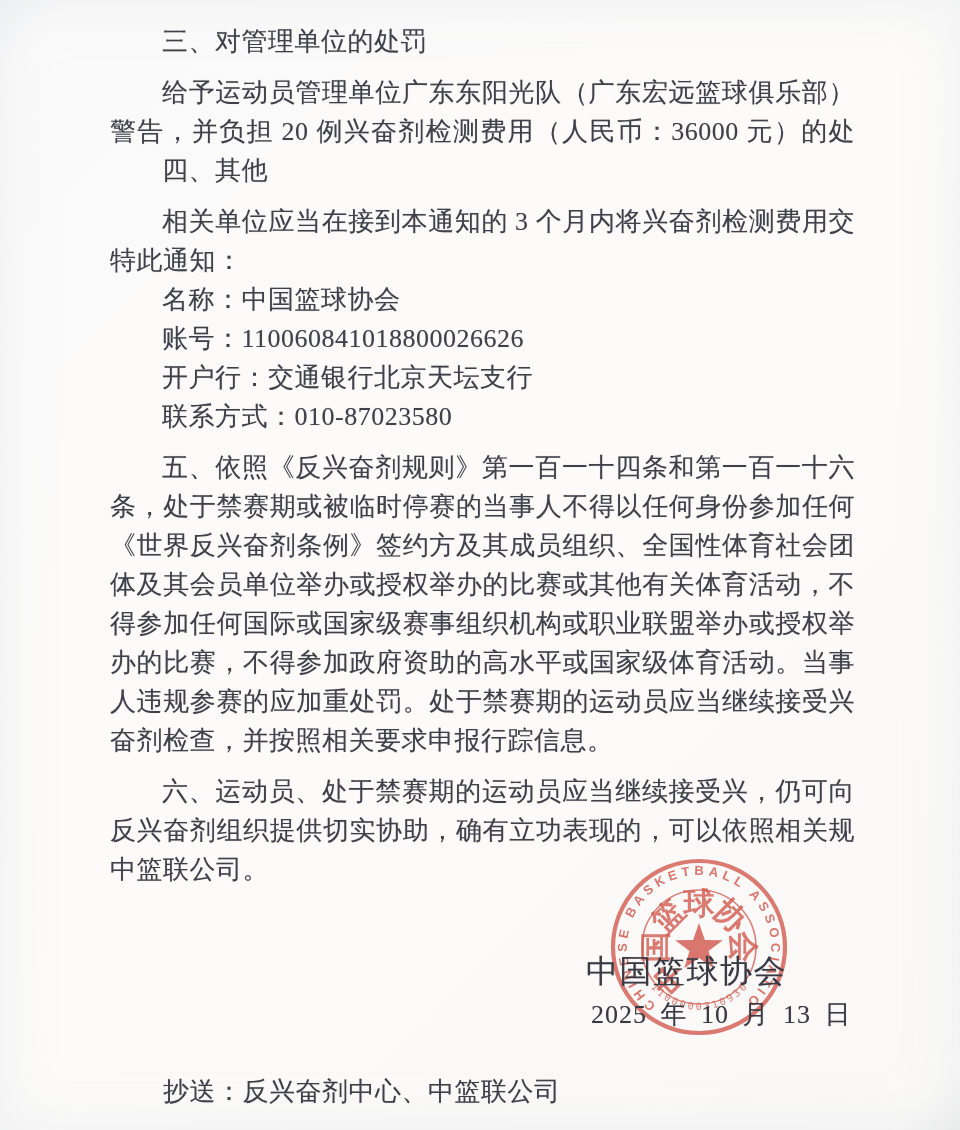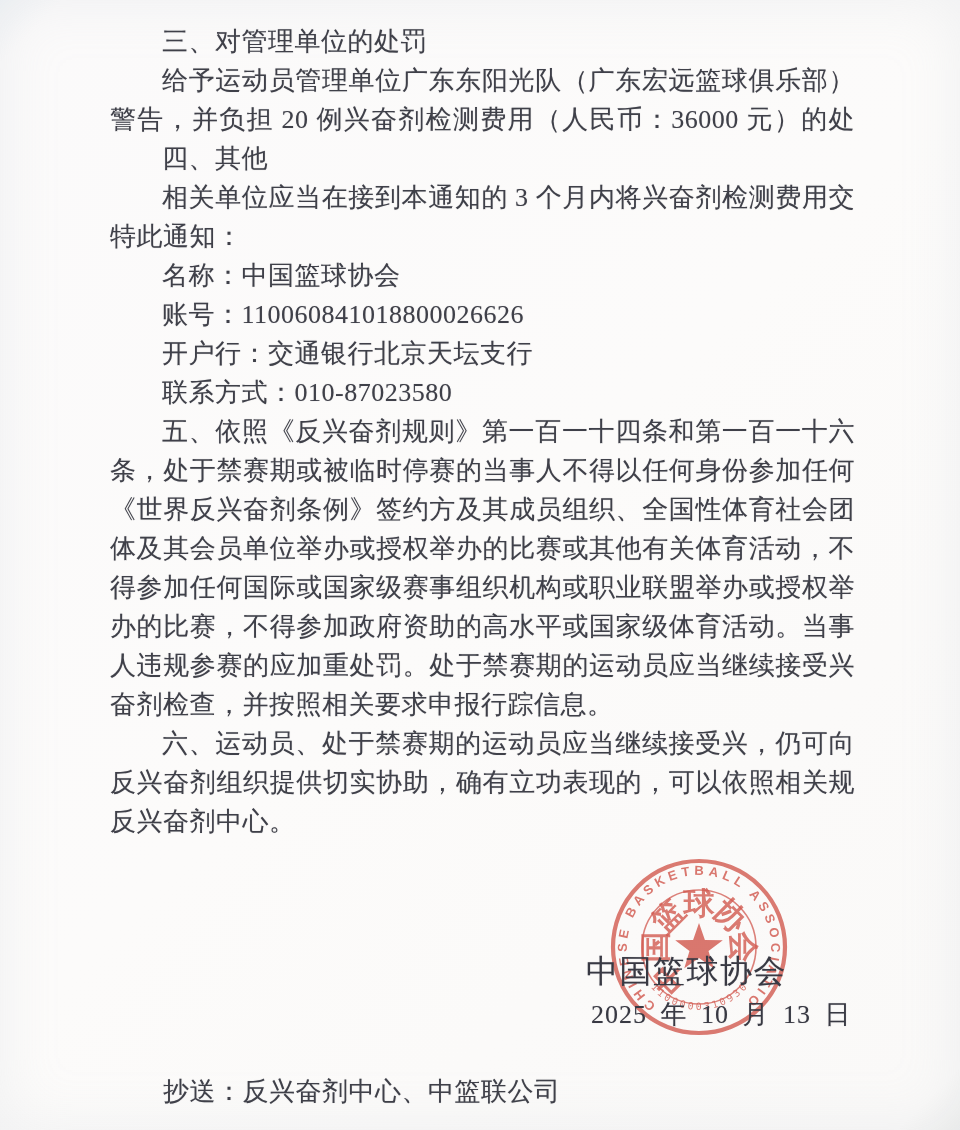--- a/index.html
+++ b/index.html
@@ -23,21 +23,21 @@
   .doc-line{
     height:39px;line-height:39px;white-space:nowrap;
   }
   .doc-line.fill{
     white-space:normal;
     text-align:justify;
     text-align-last:justify;
     height:39px;overflow:hidden;
   }
   .doc-line.indent{padding-left:52px;}
-  .doc-line.indent.fill{width:693px;}
+  .doc-line.indent.fill{width:693px;margin-top:12px;}
   .signature-org{
     position:absolute;left:586px;top:952px;height:39px;line-height:39px;
     color:#383943;font-size:32px;letter-spacing:1.5px;
     text-shadow:0 0 1px rgba(56,57,67,0.30);
   }
   .signature-date{
     position:absolute;left:591px;top:995px;height:39px;line-height:39px;
     color:#383943;font-size:26px;letter-spacing:1px;word-spacing:6px;
     text-shadow:0 0 1px rgba(56,57,67,0.30);
   }
@@ -83,21 +83,21 @@
       <div class="doc-line indent fill">五、依照《反兴奋剂规则》第一百一十四条和第一百一十六</div>
       <div class="doc-line fill">条，处于禁赛期或被临时停赛的当事人不得以任何身份参加任何</div>
       <div class="doc-line fill">《世界反兴奋剂条例》签约方及其成员组织、全国性体育社会团</div>
       <div class="doc-line fill">体及其会员单位举办或授权举办的比赛或其他有关体育活动，不</div>
       <div class="doc-line fill">得参加任何国际或国家级赛事组织机构或职业联盟举办或授权举</div>
       <div class="doc-line fill">办的比赛，不得参加政府资助的高水平或国家级体育活动。当事</div>
       <div class="doc-line fill">人违规参赛的应加重处罚。处于禁赛期的运动员应当继续接受兴</div>
       <div class="doc-line">奋剂检查，并按照相关要求申报行踪信息。</div>
       <div class="doc-line indent fill">六、运动员、处于禁赛期的运动员应当继续接受兴，仍可向</div>
       <div class="doc-line fill">反兴奋剂组织提供切实协助，确有立功表现的，可以依照相关规</div>
-      <div class="doc-line">反兴奋剂中心。</div>
+      <div class="doc-line">中篮联公司。</div>
     </div>
 
   <svg class="stamp" viewBox="585 838 230 225" xmlns="http://www.w3.org/2000/svg">
     <g fill="none" stroke="#cf4338">
       <circle cx="699" cy="947" r="86" stroke-width="4.2" stroke-opacity="0.8"></circle>
       <circle cx="699" cy="947" r="57" stroke-width="1.6" stroke-opacity="0.75"></circle>
     </g>
     <defs>
       <path id="ring-arc" d="M 657.7 1006 A 72 72 0 1 1 740.3 1006"></path>
       <path id="serial-arc" d="M 649.4 985.8 A 63 63 0 0 0 748.6 985.8"></path>

